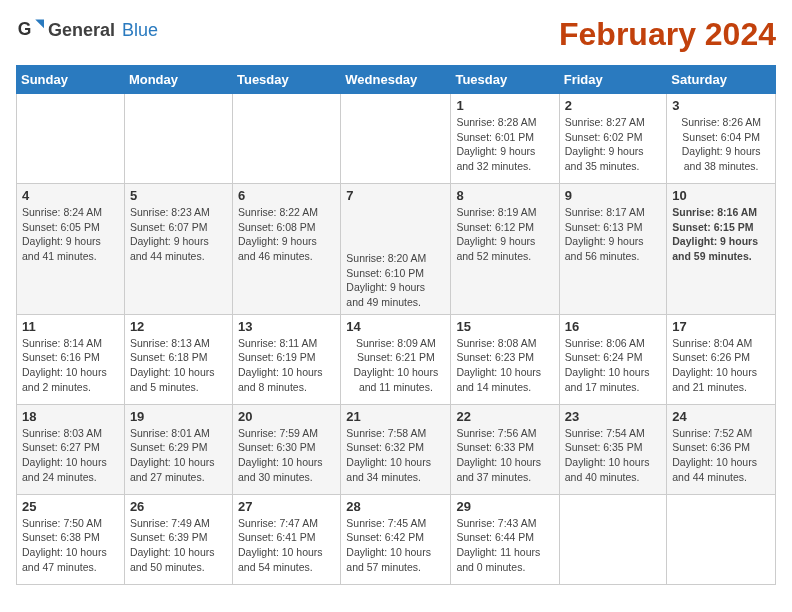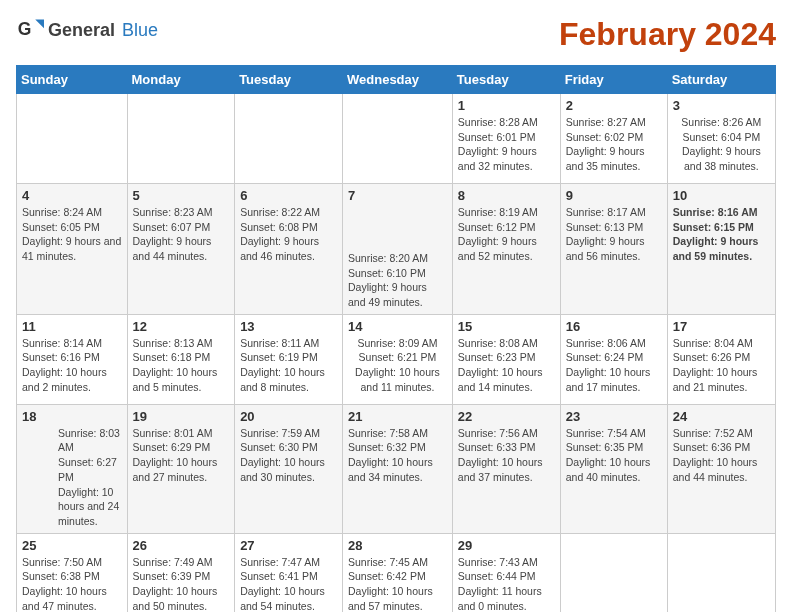--- a/index.html
+++ b/index.html
@@ -217,21 +217,21 @@
         <td>
           <div class="day-num">17</div>
           <div class="day-info" style="white-space: pre-line;">Sunrise: 8:04 AM
 Sunset: 6:26 PM
 Daylight: 10 hours and 21 minutes.</div>
         </td>
       </tr>
       <tr>
         <td>
           <div class="day-num">18</div>
-          <div class="day-info" style="white-space: pre-line; margin-left: 36px;">Sunrise: 8:03 AM
+          <div class="day-info" style="white-space: pre-line;">Sunrise: 8:03 AM
 Sunset: 6:27 PM
 Daylight: 10 hours and 24 minutes.</div>
         </td>
         <td>
           <div class="day-num">19</div>
           <div class="day-info" style="white-space: pre-line;">Sunrise: 8:01 AM
 Sunset: 6:29 PM
 Daylight: 10 hours and 27 minutes.</div>
         </td>
         <td>

